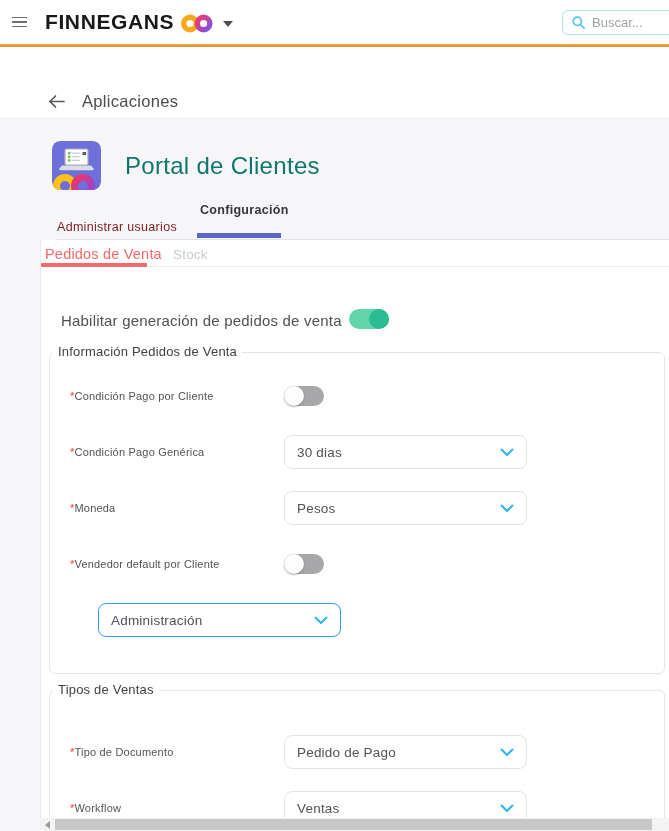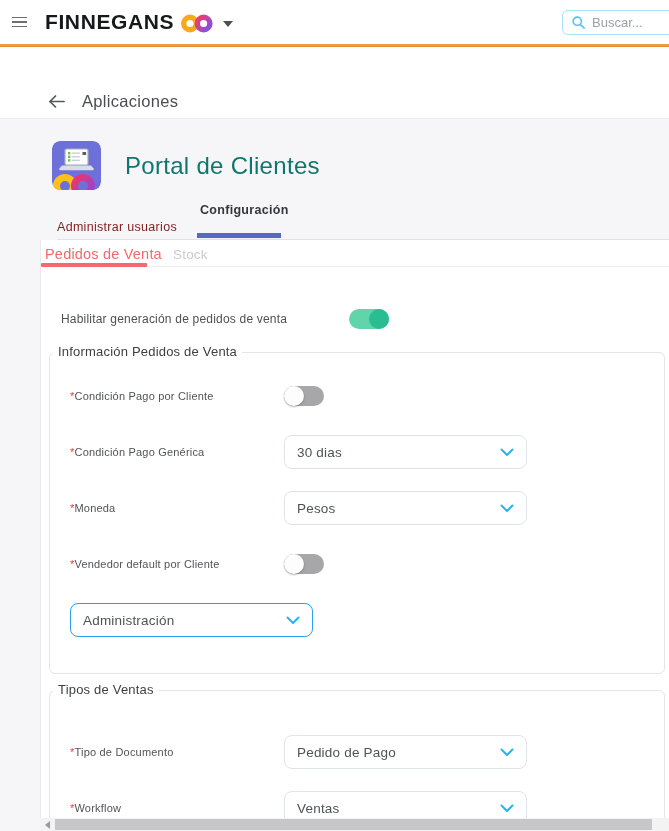--- a/index.html
+++ b/index.html
@@ -34,21 +34,21 @@
   .tabline { position:absolute; left:57px; right:0; top:120px; height:1px; background:#e2e3e7; }
 
   
   .leftstrip { position:absolute; left:0; top:240px; width:40px; bottom:0; background:#f6f6f8; }
   .panel { position:absolute; left:40px; top:240px; right:0; bottom:0; background:#fff; border-left:1px solid #eaeaee; overflow:hidden; }
   .subtab-active { position:absolute; left:4px; top:6px; font-size:14.5px; color:#f2696d; letter-spacing:0.2px; cursor:pointer; }
   .subtab-inactive { position:absolute; left:132px; top:7px; font-size:13.5px; color:#c6ccd3; letter-spacing:0.2px; cursor:pointer; }
   .redbar { position:absolute; left:0; top:23px; width:106px; height:4px; background:#f4696e; border-radius:1px; }
   .subline { position:absolute; left:106px; right:0; top:26px; height:1px; background:#ededf0; }
 
-  .enable-label { position:absolute; left:20px; top:72px; font-size:12px; color:#4f5055; letter-spacing:0.2px; }
+  .enable-label { position:absolute; left:20px; top:72px; font-size:15px; color:#4f5055; letter-spacing:0.2px; }
 
   
   .toggle { width:40px; height:20px; border-radius:10px; position:relative; cursor:pointer; flex:none; }
   .toggle .knob { position:absolute; top:0; width:20px; height:20px; border-radius:50%; }
   .toggle[data-state="on"] { background:#60d5ac; }
   .toggle[data-state="on"] .knob { left:20px; background:#2abd91; }
   .toggle[data-state="off"] { background:#a7a7a9; }
   .toggle[data-state="off"] .knob { left:0; background:#fdfdfd; box-shadow:0 1px 2px rgba(0,0,0,0.3); }
   .enable-toggle { position:absolute; left:308px; top:69px; }
 
@@ -59,21 +59,21 @@
   .legend { position:absolute; top:-9px; left:3px; background:#fff; padding:0 5px; font-size:13px; color:#3e3f43; letter-spacing:0.2px; }
   .fs-body { padding:26px 0 0 20px; }
   .fs2 .fs-body { padding-top:44px; }
   .frow { display:flex; align-items:center; min-height:34px; margin-bottom:22px; }
   .flabel { width:214px; font-size:11px; color:#525358; letter-spacing:0.2px; }
   .req { color:#e8383d; }
 
   
   .select { width:243px; height:34px; border:1px solid #dfe3ea; border-radius:8px; background:#fff; display:flex; align-items:center; justify-content:space-between; padding:0 12px 0 12px; cursor:pointer; }
   .select .selval { font-size:13.5px; color:#4f5257; letter-spacing:0.2px; }
-  .select[data-focused="true"] { border:1.5px solid #2b9ff2; }
+  .select[data-focused="true"] { border:1.5px solid #2b9ff2;margin-left:28px; }
 
   
   .hscroll { position:absolute; left:40px; right:0; bottom:0; height:13px; background:#f3f3f4; z-index:20; }
   .hs-arrow { position:absolute; left:0; top:0; width:15px; height:13px; display:flex; align-items:center; justify-content:center; cursor:pointer; }
   .hs-arrow::before { content:""; width:0; height:0; border-top:4px solid transparent; border-bottom:4px solid transparent; border-right:5px solid #9b9b9d; }
   .hs-thumb { position:absolute; left:15px; top:1px; width:597px; height:11px; background:#c7c7c9; cursor:grab; }
 </style>
 </head>
 <body>
 

